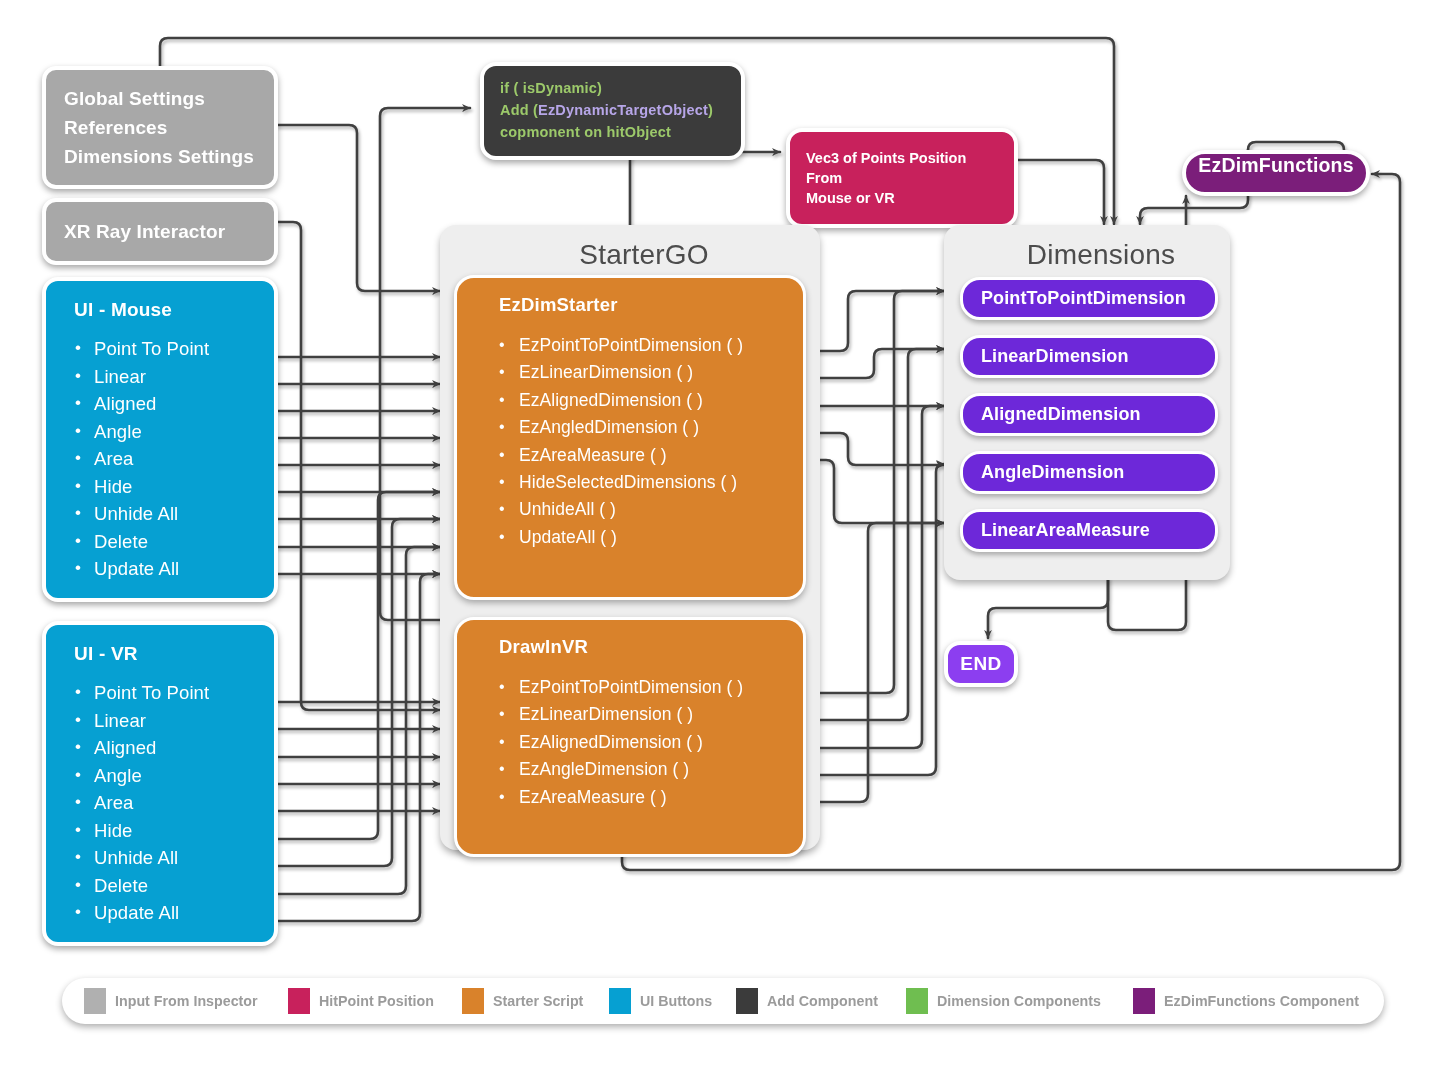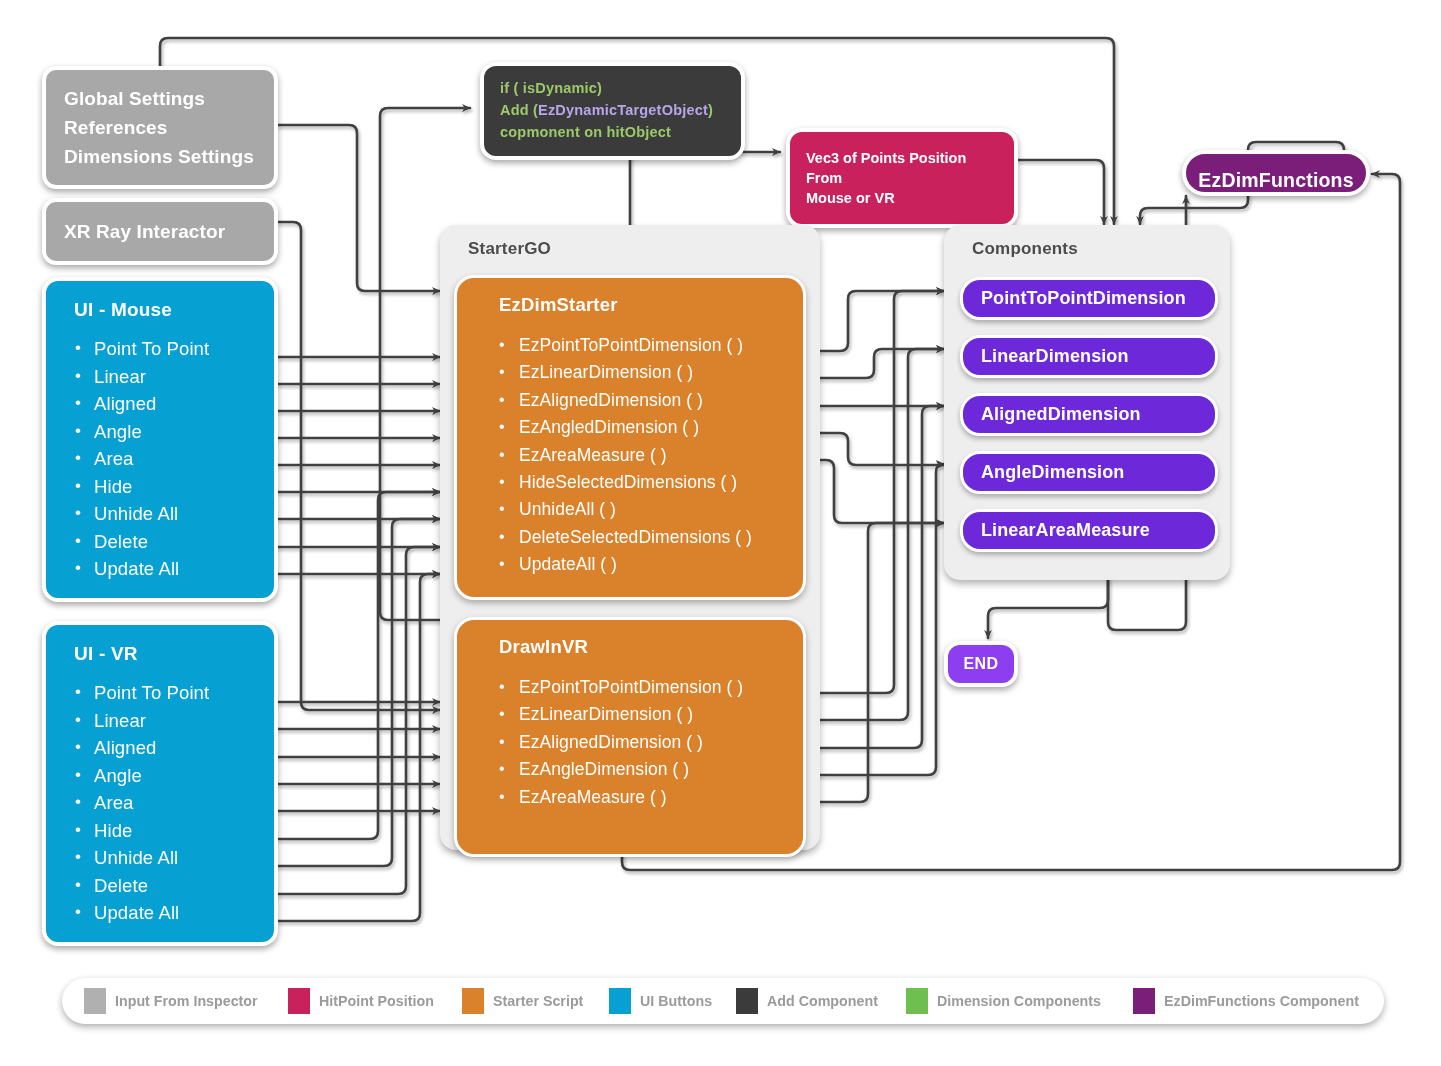--- a/index.html
+++ b/index.html
@@ -57,29 +57,29 @@
     border-radius:16px;
   }
 
   
   .purplepill{
     background:#7b1e7a;
     color:#ffffff;
     font-size:19.5px;
     font-weight:bold;
     border-radius:26px;
-    display:flex;align-items:flex-end;justify-content:center;
+    display:flex;align-items:flex-start;justify-content:center;
     letter-spacing:.2px;
   }
 
   
   .endpill{
     background:#8c3ef0;
     color:#ffffff;
-    font-size:16px;
+    font-size:19px;
     font-weight:bold;
     border-radius:16px;
     display:flex;align-items:center;justify-content:center;
     letter-spacing:.4px;
   }
 
   
   .blue{
     background:#06a0d2;
     color:#ffffff;
@@ -100,22 +100,22 @@
     content:"\2022";position:absolute;left:-19px;top:-1px;font-size:17px;
   }
 
   
   .group{
     background:#eeeeee;
     border-radius:16px;
     box-shadow:0 4px 7px rgba(0,0,0,.3);
   }
   .group > .gtitle{
-    font-size:17px;font-weight:bold;color:#4c4c4c;
-    padding:14px 0 0 28px;letter-spacing:.2px;
+    font-size:28px;font-weight:normal;color:#4c4c4c;
+    padding:14px 0 0 28px;letter-spacing:.2px;text-align:center;
   }
 
   
   .orange{
     background:#d9822b;
     color:#ffffff;
     border-radius:20px;
     border:3px solid #ffffff;
     box-shadow:0 3px 6px rgba(0,0,0,.3);
     padding:16px 0 18px 0;
@@ -299,39 +299,38 @@
     <div class="orange" style="left:14px;top:50px;width:352px;height:325px;">
       <div class="hdr">EzDimStarter</div>
       <ul>
         <li>EzPointToPointDimension ( )</li>
         <li>EzLinearDimension ( )</li>
         <li>EzAlignedDimension ( )</li>
         <li>EzAngledDimension ( )</li>
         <li>EzAreaMeasure ( )</li>
         <li>HideSelectedDimensions ( )</li>
         <li>UnhideAll ( )</li>
-        <li>DeleteSelectedDimensions ( )</li>
         <li>UpdateAll ( )</li>
       </ul>
     </div>
 
     <div class="orange" style="left:14px;top:392px;width:352px;height:240px;">
       <div class="hdr">DrawInVR</div>
       <ul>
         <li>EzPointToPointDimension ( )</li>
         <li>EzLinearDimension ( )</li>
         <li>EzAlignedDimension ( )</li>
         <li>EzAngleDimension ( )</li>
         <li>EzAreaMeasure ( )</li>
       </ul>
     </div>
   </div>
 
   <div class="node group" style="left:944px;top:225px;width:286px;height:355px;">
-    <div class="gtitle">Components</div>
+    <div class="gtitle">Dimensions</div>
 
     <div class="greenpill" style="left:16px;top:52px;width:258px;height:43px;">
       <span>PointToPointDimension</span>
     </div>
     <div class="greenpill" style="left:16px;top:110px;width:258px;height:43px;">
       <span>LinearDimension</span>
     </div>
     <div class="greenpill" style="left:16px;top:168px;width:258px;height:43px;">
       <span>AlignedDimension</span>
     </div>

